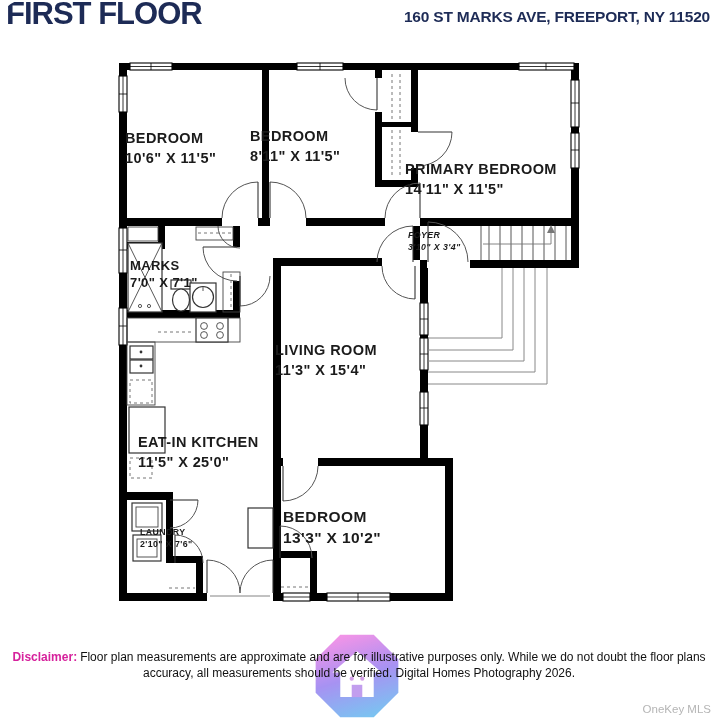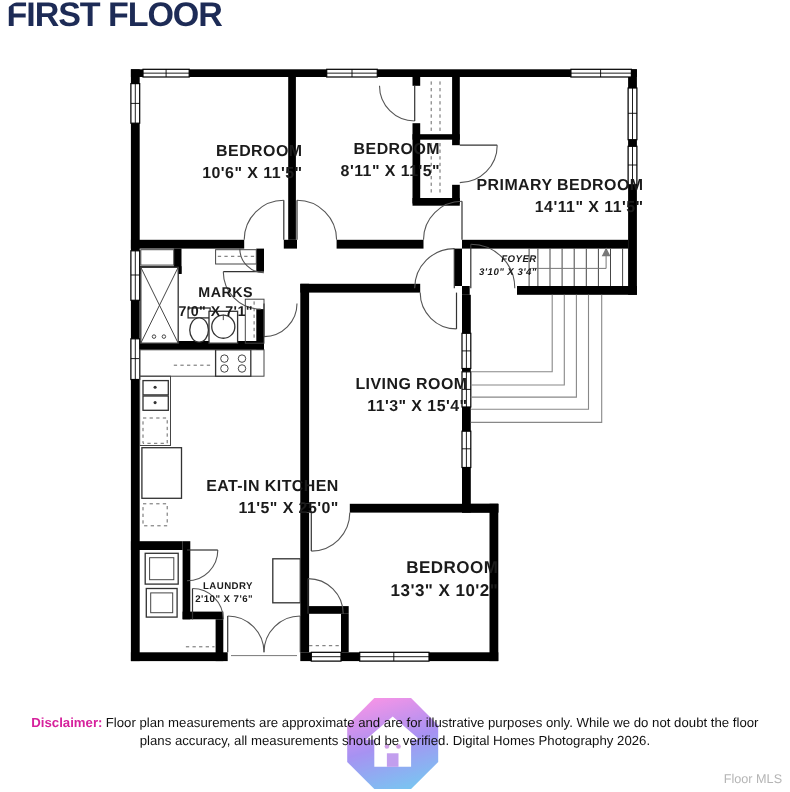--- a/index.html
+++ b/index.html
@@ -29,41 +29,42 @@
   .win line{stroke:#000;stroke-width:0.8;}
   .door{stroke:#555;stroke-width:1;fill:none;}
   .leaf{stroke:#333;stroke-width:1.1;}
   .fix{stroke:#333;stroke-width:1.2;fill:#fff;}
   .fixthin{stroke:#444;stroke-width:0.9;fill:none;}
   .dash{stroke:#666;stroke-width:0.9;fill:none;stroke-dasharray:3 3;}
   .tread{stroke:#444;stroke-width:0.9;}
   .step{stroke:#888;stroke-width:1;fill:none;}
   .arrowline{stroke:#777;stroke-width:0.9;fill:none;}
   
-  .room-label{position:absolute;text-align:right;color:#1b1b1b;font-weight:600;letter-spacing:0.4px;white-space:nowrap;}
+  .room-label{position:absolute;text-align:left;color:#1b1b1b;font-weight:600;letter-spacing:0.4px;white-space:nowrap;}
   .size-l{font-size:14.5px;line-height:20px;}
   .size-m{font-size:13px;line-height:17px;}
   .size-s{font-size:12px;line-height:16.5px;}
   .size-xs{font-size:8.8px;line-height:12px;}
   
   .logo{position:absolute;left:313px;top:632px;width:88px;height:88px;opacity:0.8;z-index:1;}
   .disclaimer{
     position:absolute;left:0;right:0;top:650px;z-index:2;
     text-align:center;font-size:12px;line-height:15.5px;color:#111;
-    padding:0 18px;margin:0;
+    padding:0 2px;margin:0;
   }
   .disclaimer .dlabel{color:var(--disclaimer-pink);font-weight:700;margin-right:3px;}
   .mls{position:absolute;right:7px;bottom:5px;color:var(--mls-gray);font-size:11.5px;z-index:2;}
 </style>
 </head>
 <body>
 
 <div class="canvas">
 
   <div class="title">FIRST FLOOR</div>
+  <div class="address">160 ST MARKS AVE, FREEPORT, NY 11520</div>
 
   <svg class="plan-svg" width="718" height="720" viewBox="0 0 718 720">
 
     <g>
       <rect class="wall" x="119" y="63" width="460" height="7"></rect>
       <rect class="wall" x="119" y="63" width="8" height="538"></rect>
       <rect class="wall" x="119" y="593" width="88" height="8"></rect>
       <rect class="wall" x="273" y="593" width="180" height="8"></rect>
       <rect class="wall" x="571" y="63" width="8" height="205"></rect>
       <rect class="wall" x="420" y="260" width="7" height="8"></rect>
@@ -352,15 +353,15 @@
       <polygon points="31,3 69,3 97,31 97,69 69,97 31,97 3,69 3,31" fill="url(#lg)"></polygon>
       <path d="M50 22 L78 46 L69 46 L69 74 L31 74 L31 46 L22 46 Z" fill="#ffffff"></path>
       <rect x="44" y="60" width="12" height="14" fill="#b487ea"></rect>
       <circle cx="44" cy="53" r="2.4" fill="#c98ae2"></circle>
       <circle cx="56" cy="53" r="2.4" fill="#c98ae2"></circle>
     </svg>
   </div>
 
   <p class="disclaimer"><span class="dlabel">Disclaimer:</span><span>Floor plan measurements are approximate and are for illustrative purposes only. While we do not doubt the floor plans accuracy, all measurements should be verified. Digital Homes Photography 2026.</span></p>
 
-  <div class="mls">Floor MLS</div>
+  <div class="mls">OneKey MLS</div>
 
 </div>
 
 </body></html>

